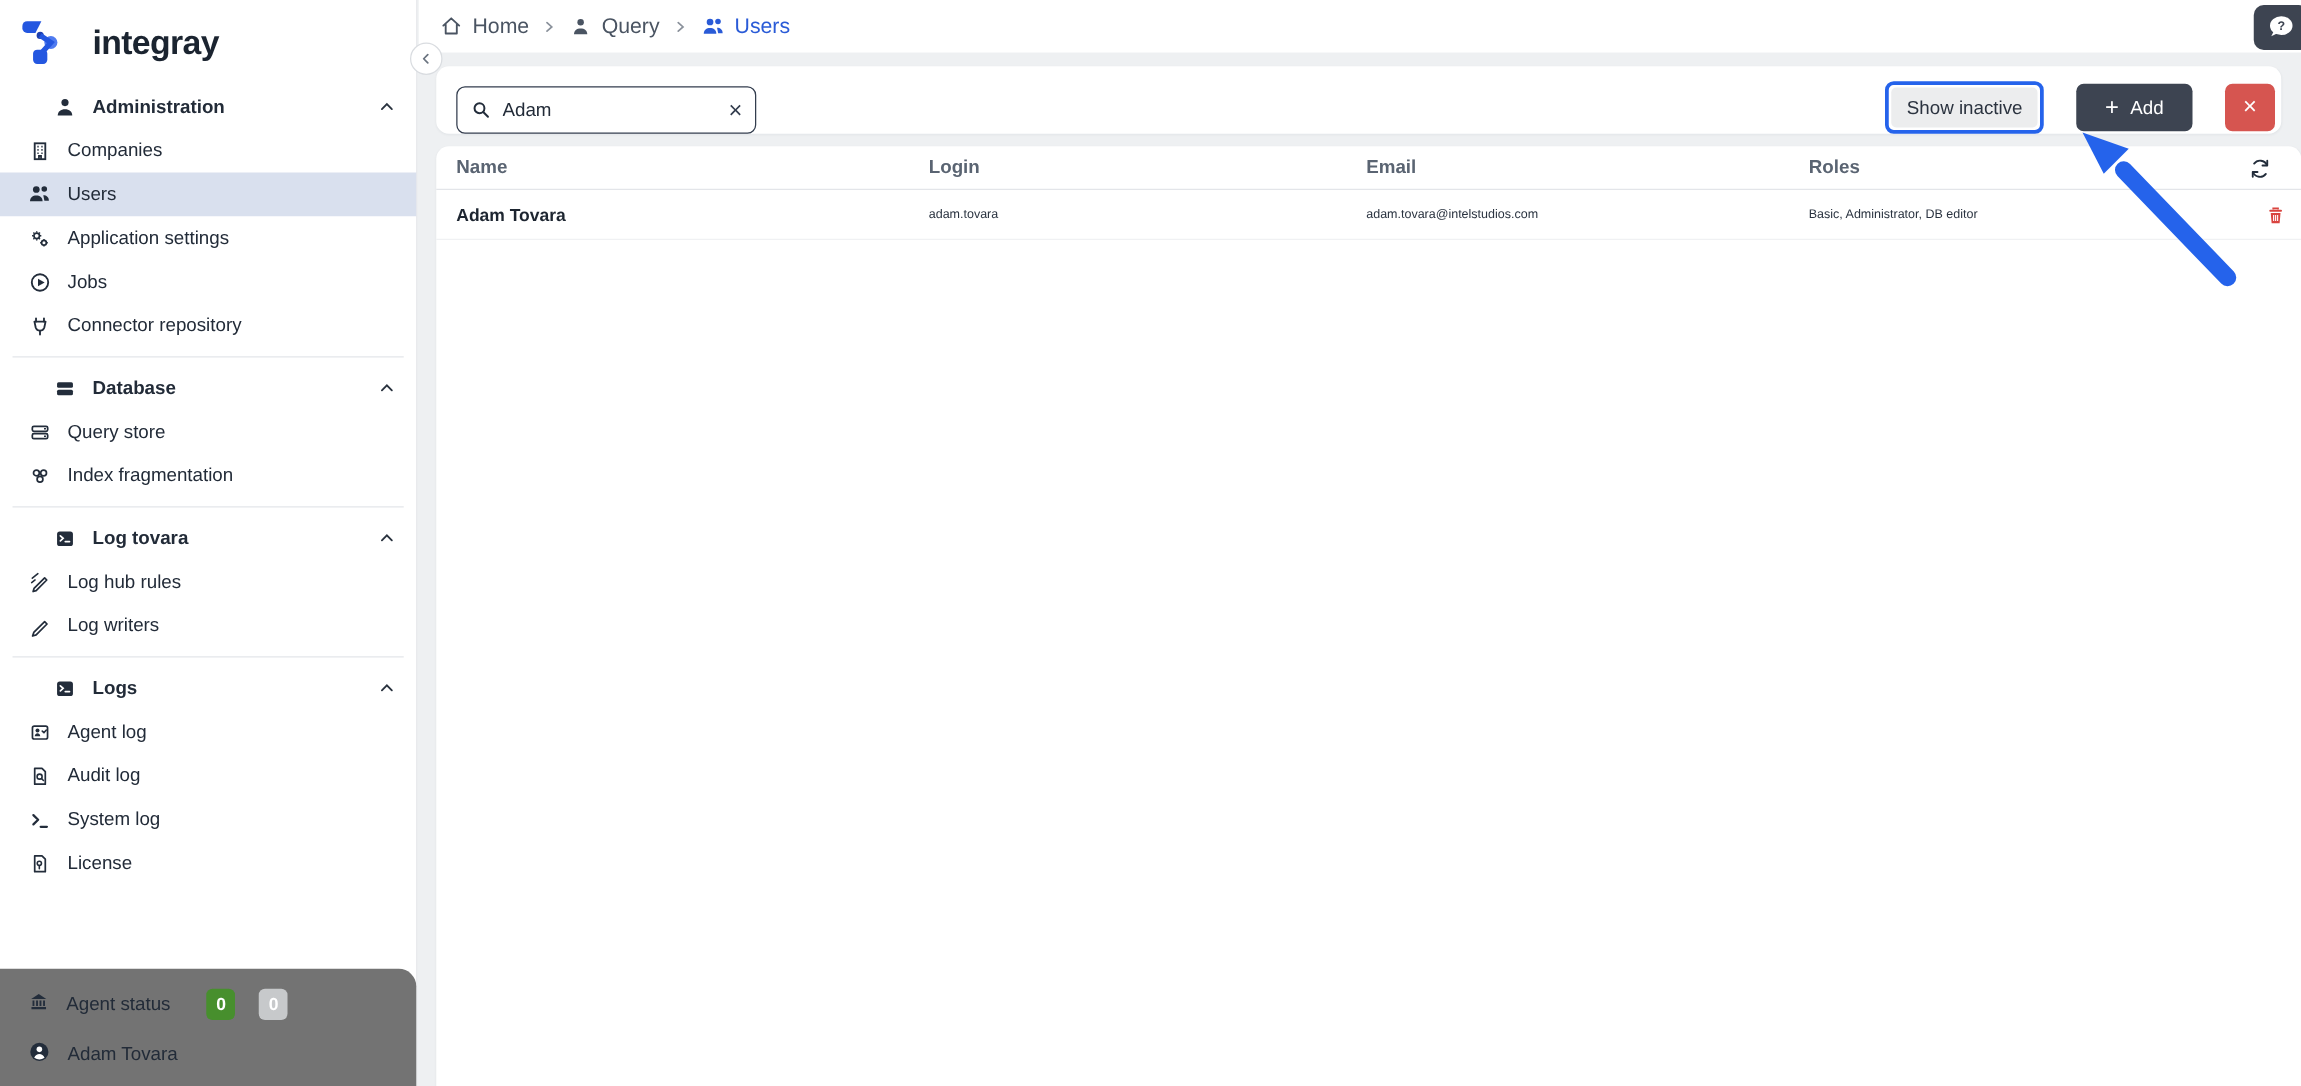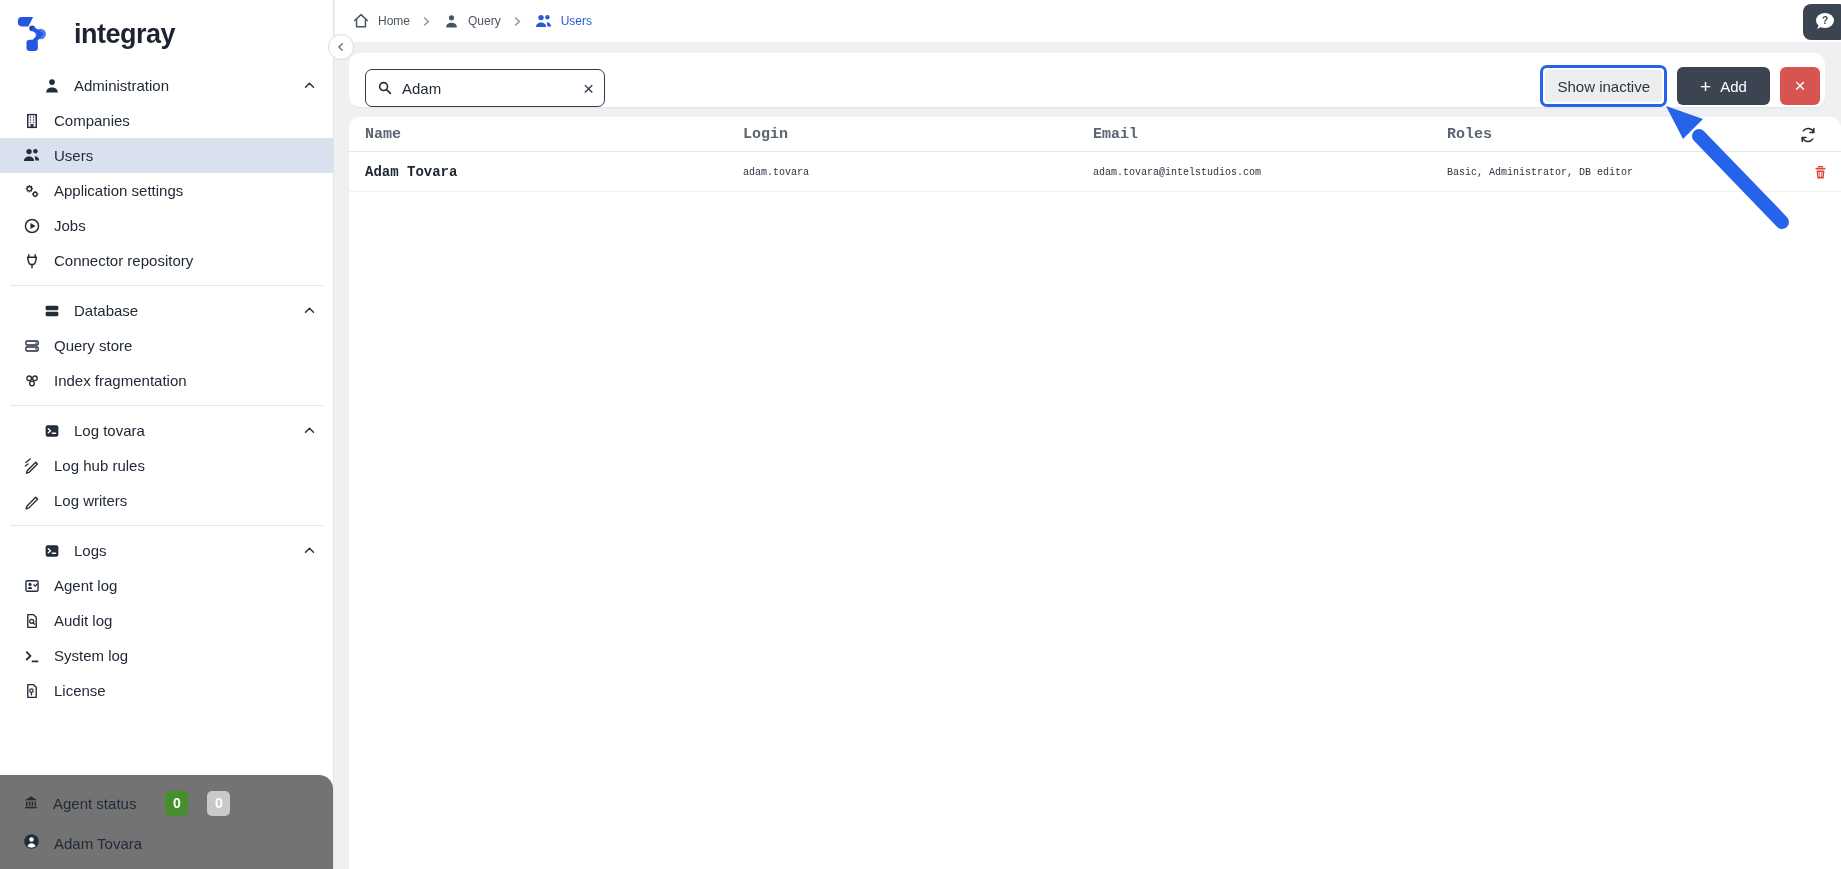--- a/index.html
+++ b/index.html
@@ -7,52 +7,52 @@
   body { font-family:"Liberation Sans", sans-serif; color:#222b38; }
   .screen { position:relative; width:1841px; height:869px; background:#eef0f2; overflow:hidden; }
 
   
   .sidebar { position:absolute; left:0; top:0; bottom:0; width:334px; background:#fff; border-right:1px solid #e2e4e7; z-index:2; }
   .logo-row { display:flex; align-items:center; gap:20px; padding:14px 0 10px 16px; }
   .logo-text { font-size:27px; font-weight:700; letter-spacing:-0.5px; color:#1b2430; }
   .nav { padding-top:4px; }
   .nav-item { height:35px; display:flex; align-items:center; gap:13px; padding:0 16px 0 22px; font-size:15px; color:#222b38; cursor:pointer; }
   .nav-item .ic { width:19px; height:19px; display:flex; align-items:center; justify-content:center; flex:0 0 19px; }
-  .nav-item.header { font-weight:400;padding-left:42px; }
+  .nav-item.header { font-weight:700;padding-left:42px; }
   .nav-item.selected { background:#d9e0ee; }
   .chev { margin-left:auto; display:flex; }
   .divider { height:1px; background:#e4e6ea; margin:7px 10px; }
   .side-footer { position:absolute; left:0; right:0; bottom:0; background:#737373; border-top-right-radius:14px; padding:8px 0 6px 0; }
   .foot-row { height:40px; display:flex; align-items:center; gap:13px; padding:0 16px 0 22px; font-size:15px; cursor:pointer; }
   .badge { display:inline-block; min-width:23px; height:25px; line-height:25px; text-align:center; border-radius:5px; color:#fff; font-weight:700; font-size:14px; }
   .badge.green { background:#478f2d; margin-left:16px; }
   .badge.gray  { background:#c7c9cb; margin-left:6px; }
   .collapse-btn { position:absolute; left:328px; top:34px; width:26px; height:26px; border-radius:50%; background:#fff; border:1px solid #d9dce0; display:flex; align-items:center; justify-content:center; z-index:6; cursor:pointer; }
 
   
   .main { position:absolute; left:335px; right:0; top:0; bottom:0; }
   .topbar { position:relative; height:42px; background:#fff; display:flex; align-items:center; padding-left:17px; }
-  .crumb { display:flex; align-items:center; gap:8px; font-size:12px; color:#4a5462; cursor:pointer; }
+  .crumb { display:flex; align-items:center; gap:8px; font-size:17px; color:#4a5462; cursor:pointer; }
   .crumb.active { color:#2a5bd7; }
   .crumb-sep { margin:0 10px; display:flex; }
   .help-btn { position:absolute; right:-6px; top:4px; width:44px; height:36px; background:#3d4451; border-radius:8px; display:flex; align-items:center; justify-content:center; cursor:pointer; }
 
   .card { position:absolute; background:#fff; box-shadow:0 1px 2px rgba(20,30,50,.05); }
   .card.toolbar { left:14px; right:16px; top:53px; height:54px; border-radius:10px; display:flex; align-items:flex-end; padding:0 5px 0 16px; }
   .search-box { width:240px; height:38px; border:1.6px solid #333d4e; border-radius:7px; display:flex; align-items:center; padding:0 10px 0 11px; gap:9px; background:#fff; }
   .search-box input { border:none; outline:none; flex:1; font-size:15px; font-family:"Liberation Sans",sans-serif; color:#222b38; min-width:0; background:transparent; }
   .search-clear { font-size:19px; color:#333d4e; cursor:pointer; line-height:1; }
-  .right-group { margin-left:auto; display:flex; align-items:center; gap:10px; }
+  .right-group { margin-left:auto; display:flex; align-items:center; gap:26px; }
   .annotation-outline { border:3px solid #2563eb; border-radius:7px; padding:2px; }
   .btn-show-inactive { height:32px; padding:0 12px; background:#ecedee; border:none; border-radius:4px; font-size:15px; color:#2b333f; font-family:"Liberation Sans",sans-serif; cursor:pointer; }
   .btn-add { height:38px; width:93px; background:#3d4451; border:none; border-radius:6px; color:#fff; font-size:15px; font-family:"Liberation Sans",sans-serif; display:flex; align-items:center; justify-content:center; gap:9px; cursor:pointer; }
   .btn-add .plus { font-size:19px; line-height:1; font-weight:400; }
   .btn-close { height:38px; width:40px; background:#d65550; border:none; border-radius:6px; color:#fff; font-size:19px; display:flex; align-items:center; justify-content:center; cursor:pointer; }
 
-  .card.table { left:14px; right:0; top:117px; bottom:0; border-radius:10px 10px 0 0;font-family:Liberation Mono, monospace; }
+  .card.table { left:14px; right:0; top:117px; bottom:0; border-radius:10px 10px 0 0; }
   .thead { position:relative; height:35px; border-bottom:1px solid #e3e5e9; }
   .th { position:absolute; top:50%; transform:translateY(-50%); font-size:15px; font-weight:600; color:#5a6472; }
   .trow { position:relative; height:40px; border-bottom:1px solid #f0f1f3; }
   .td { position:absolute; top:50%; transform:translateY(-50%); font-size:10px; color:#2a3340; }
   .c-name  { left:16px; }
   .c-login { left:394px; }
   .c-email { left:744px; }
   .c-roles { left:1098px; }
   .td.c-name { font-weight:700; font-size:14px; color:#1d2530; }
   .refresh-btn { position:absolute; right:24px; top:9px; width:18px; height:18px; cursor:pointer; display:flex; }

